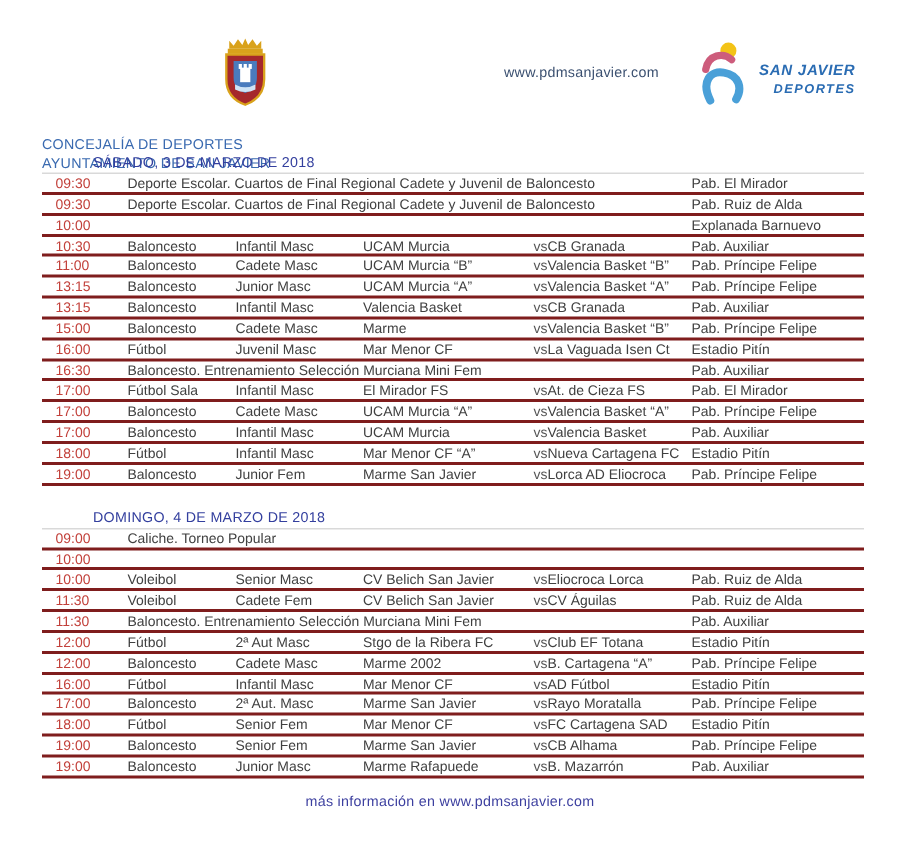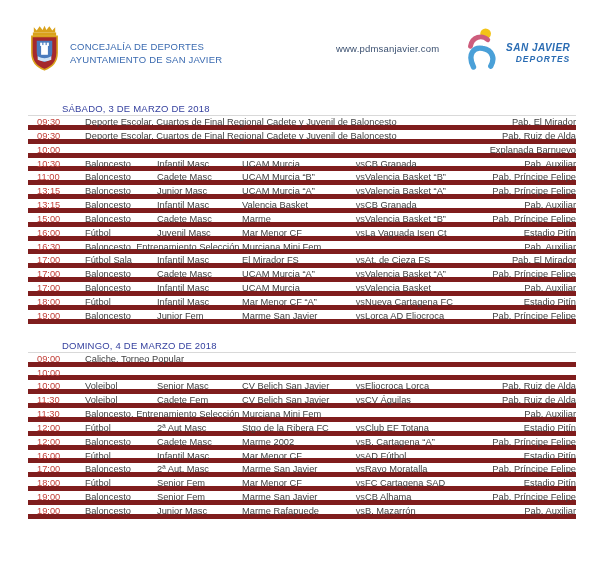--- a/index.html
+++ b/index.html
@@ -5,21 +5,21 @@
   * { margin:0; padding:0; box-sizing:border-box; }
   html,body { background:#ffffff; }
   body {
     width:600px; height:570px; position:relative;
     font-family:"Liberation Sans", sans-serif;
     color:#404040; overflow:hidden;
   }
   .page { position:absolute; inset:0; background:#fff; }
 
   
-  .brand-left { position:absolute; left:28px; top:24px; display:flex; gap:9px; align-items:center; }
+  .brand-left { position:absolute; left:28px; top:24px; display:flex; gap:9px; align-items:flex-end;flex-direction:column; }
   .shield { width:33px; height:48px; flex:0 0 auto; }
   .dept { margin-top:9px; }
   .dept div {
     font-size:9.5px; line-height:13px; letter-spacing:.2px;
     color:#3a6ab0; font-weight:400; white-space:nowrap;
   }
   .site-url {
     position:absolute; left:336px; top:43px;
     font-size:9.5px; color:#3b5070; font-weight:400; letter-spacing:.2px;
     text-decoration:none; cursor:pointer;
@@ -47,28 +47,28 @@
   .day-header {
     height:15px; line-height:15px; padding-left:34px;
     font-size:9.5px; color:#333f9e; letter-spacing:.2px;
     border-bottom:1px solid #d9d9d9; white-space:nowrap;
   }
   .row {
     display:grid;
     grid-template-columns:57px 72px 85px 98px 25px 96px 1fr;
     align-items:center;
     height:13.85px;
-    border-bottom:5px solid #7f1d1d;
+    border-bottom:2px solid #7f1d1d;
     font-size:9.3px; line-height:12px;
   }
   .cell { white-space:nowrap; overflow:visible; }
   .cell.time { color:#c2403a; padding-left:9px; }
   .cell.vs { text-align:right; color:#555; }
   .cell.desc { grid-column:2 / 7; }
-  .cell.venue { grid-column:7;text-align:right; }
+  .cell.venue { grid-column:7; }
 
   
   .footer {
     position:absolute; left:0; right:0; top:524px; text-align:center;
   }
   .footer span {
     font-size:9.5px; color:#3c3f9f; letter-spacing:.2px; cursor:pointer;
   }
 </style>
 </head>
@@ -328,14 +328,17 @@
           <div class="cell">Baloncesto</div>
           <div class="cell">Junior Masc</div>
           <div class="cell">Marme Rafapuede</div>
           <div class="cell vs">vs</div>
           <div class="cell">B. Mazarrón</div>
           <div class="cell venue">Pab. Auxiliar</div>
         </div>
       </section>
     </main>
 
+  <div class="footer">
+    <span>más información en www.pdmsanjavier.com</span>
+  </div>
 
 </div>
 
 </body></html>

